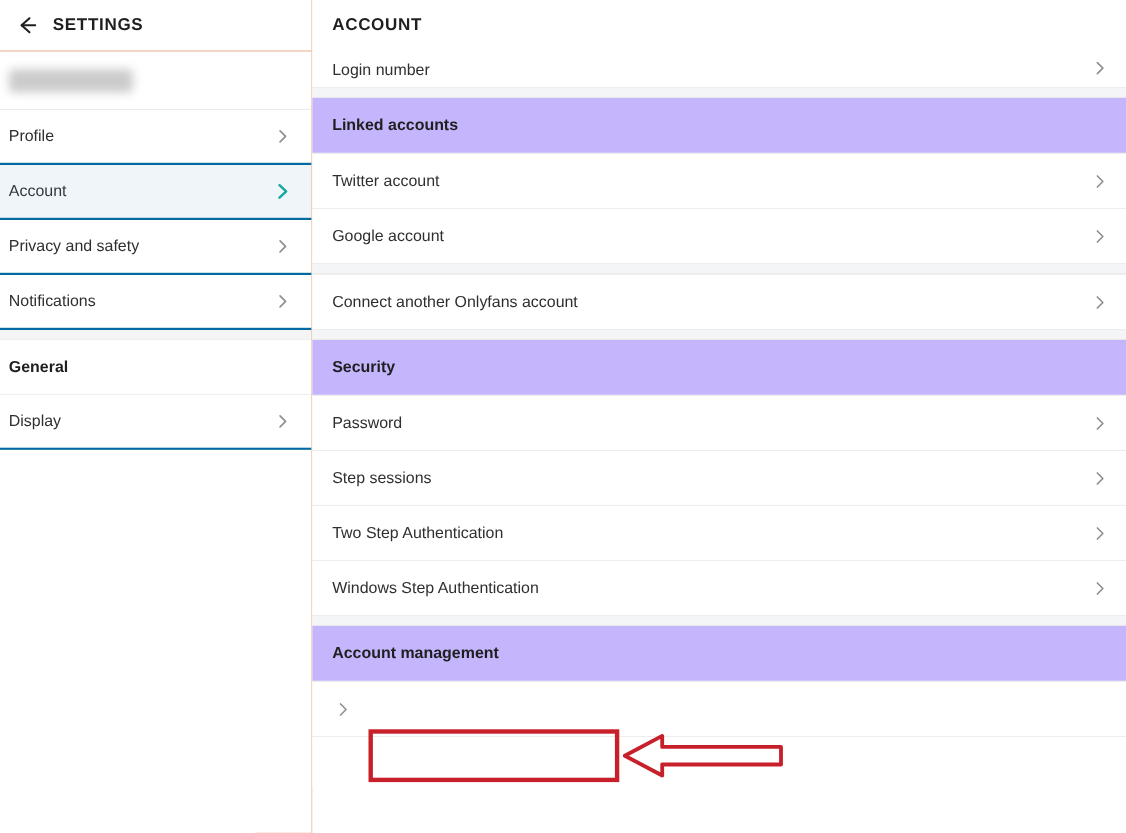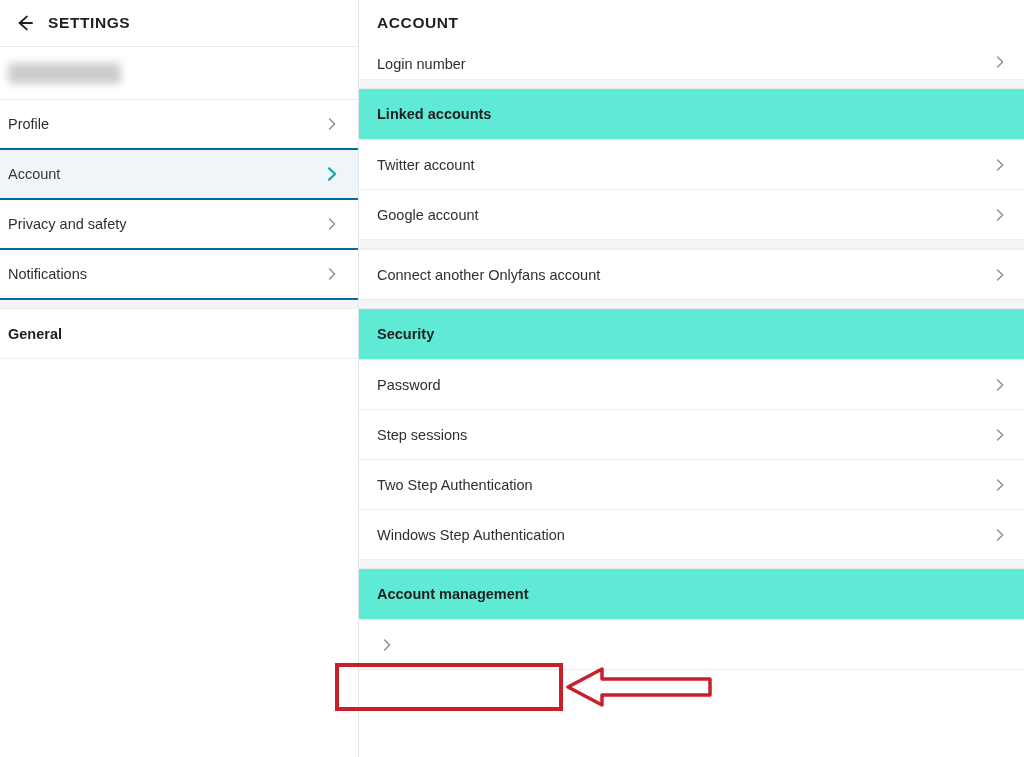--- a/index.html
+++ b/index.html
@@ -19,21 +19,21 @@
   
   .app {
     display: flex;
     width: 1024px;
     height: 757px;
     position: relative;
   }
 
   
   .sidebar {
-    width: 359px;
+    width: 284px;
     height: 757px;
     background: #f97316;
     border-right: 1px solid #e4e6e7;
     box-sizing: border-box;
     position: relative;
   }
 
   .sidebar-header {
     height: 46px;
     display: flex;
@@ -183,21 +183,21 @@
     padding-bottom: 7px;
     border-top: none;
   }
 
   .c-section {
     height: 50px;
     display: flex;
     align-items: center;
     padding: 0 14px 0 18px;
     box-sizing: border-box;
-    background: #5eead4;
+    background: #c4b5fd;
   }
   .c-section .label {
     font-size: 14.5px;
     font-weight: 700;
     color: #1f1f1f;
   }
 
   .c-gap {
     height: 8px;
     background: #f4f5f6;
@@ -296,20 +296,28 @@
         </svg>
       </span>
     </div>
 
     <div class="side-gap"></div>
 
     <div class="side-section">
       <span class="label">General</span>
     </div>
 
+    <div class="side-row">
+      <span class="label">Display</span>
+      <span class="chev">
+        <svg width="16" height="16" viewBox="0 0 16 16" aria-hidden="true">
+          <path d="M5.6 3 L10.6 8 L5.6 13" fill="none" stroke="#8c9094" stroke-width="1.5" stroke-linecap="round" stroke-linejoin="round"></path>
+        </svg>
+      </span>
+    </div>
 
     <div class="side-tail"></div>
   </div>
 
   <div class="content">
 
     <div class="content-header">
       <div class="content-title">ACCOUNT</div>
     </div>
 

